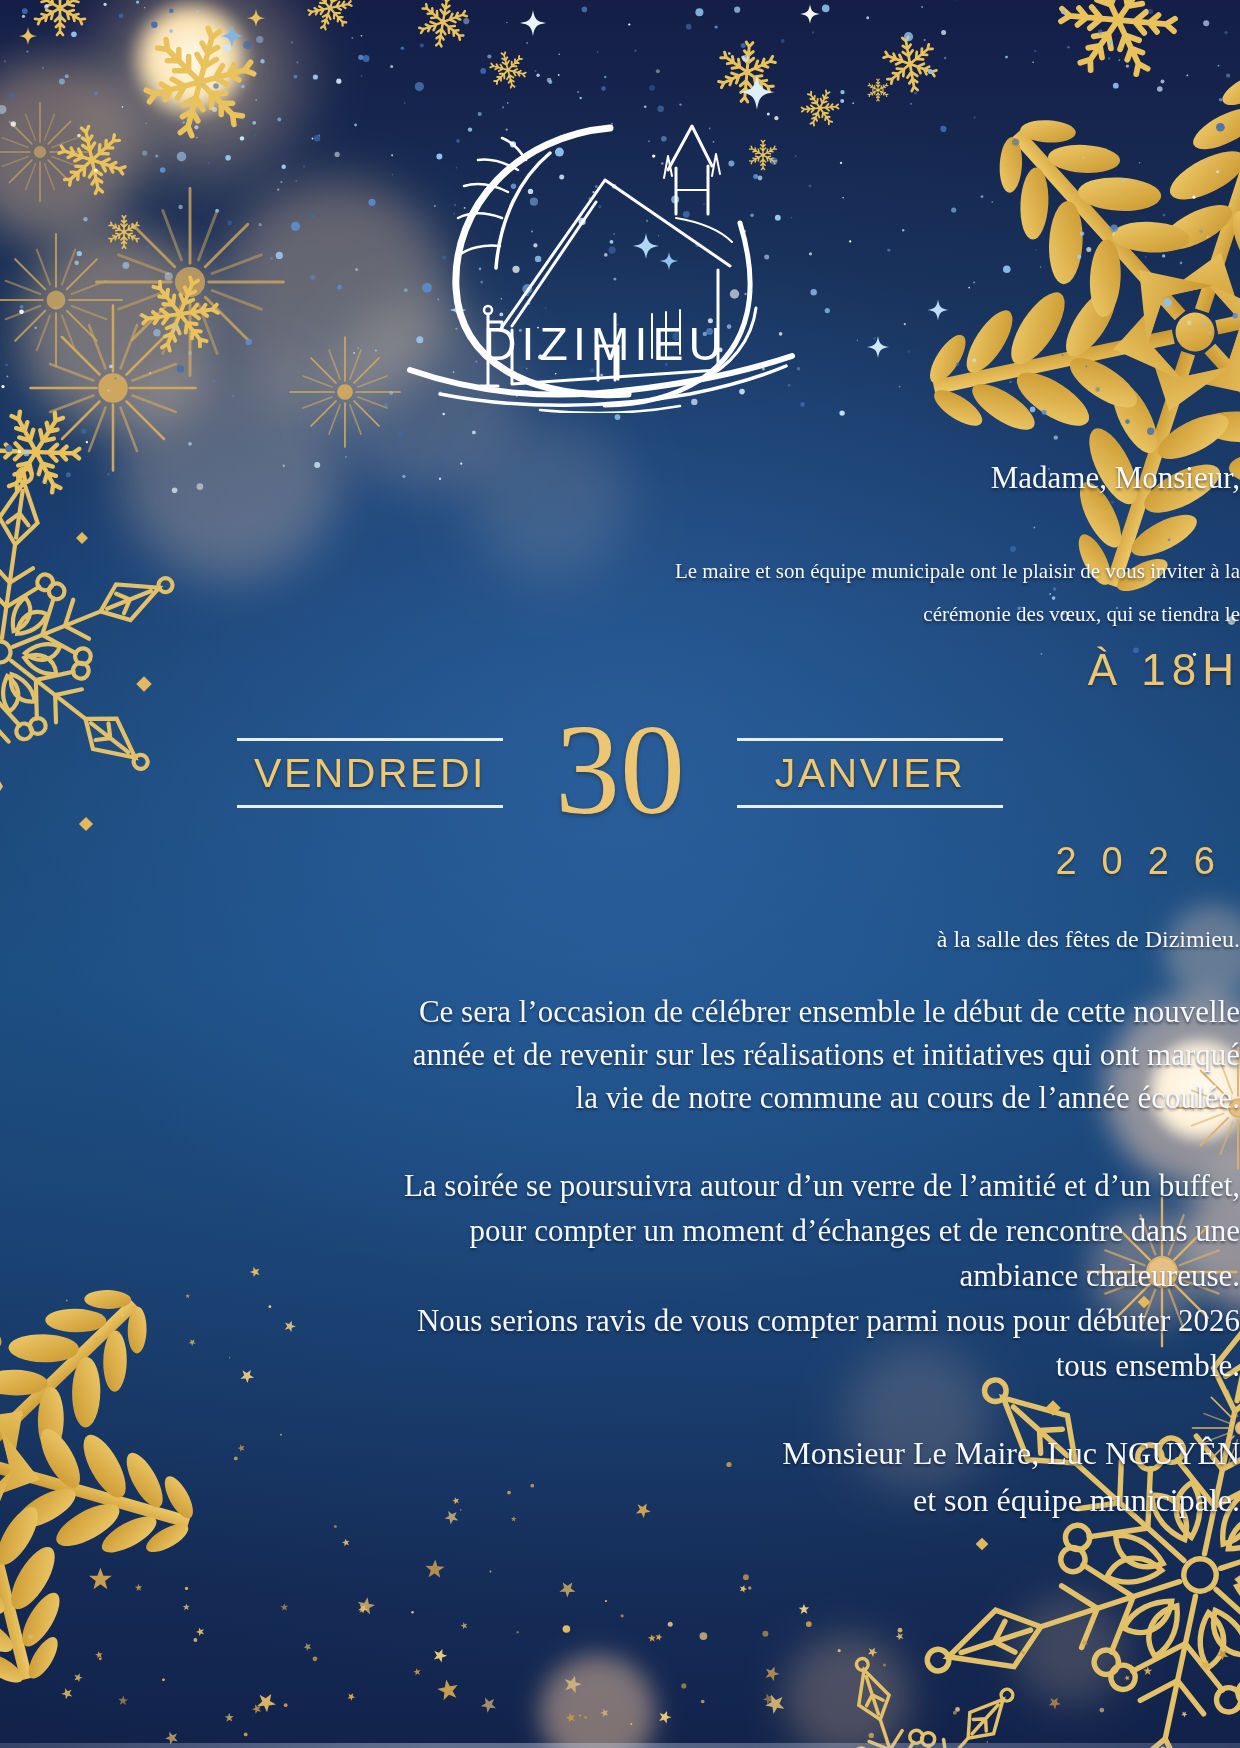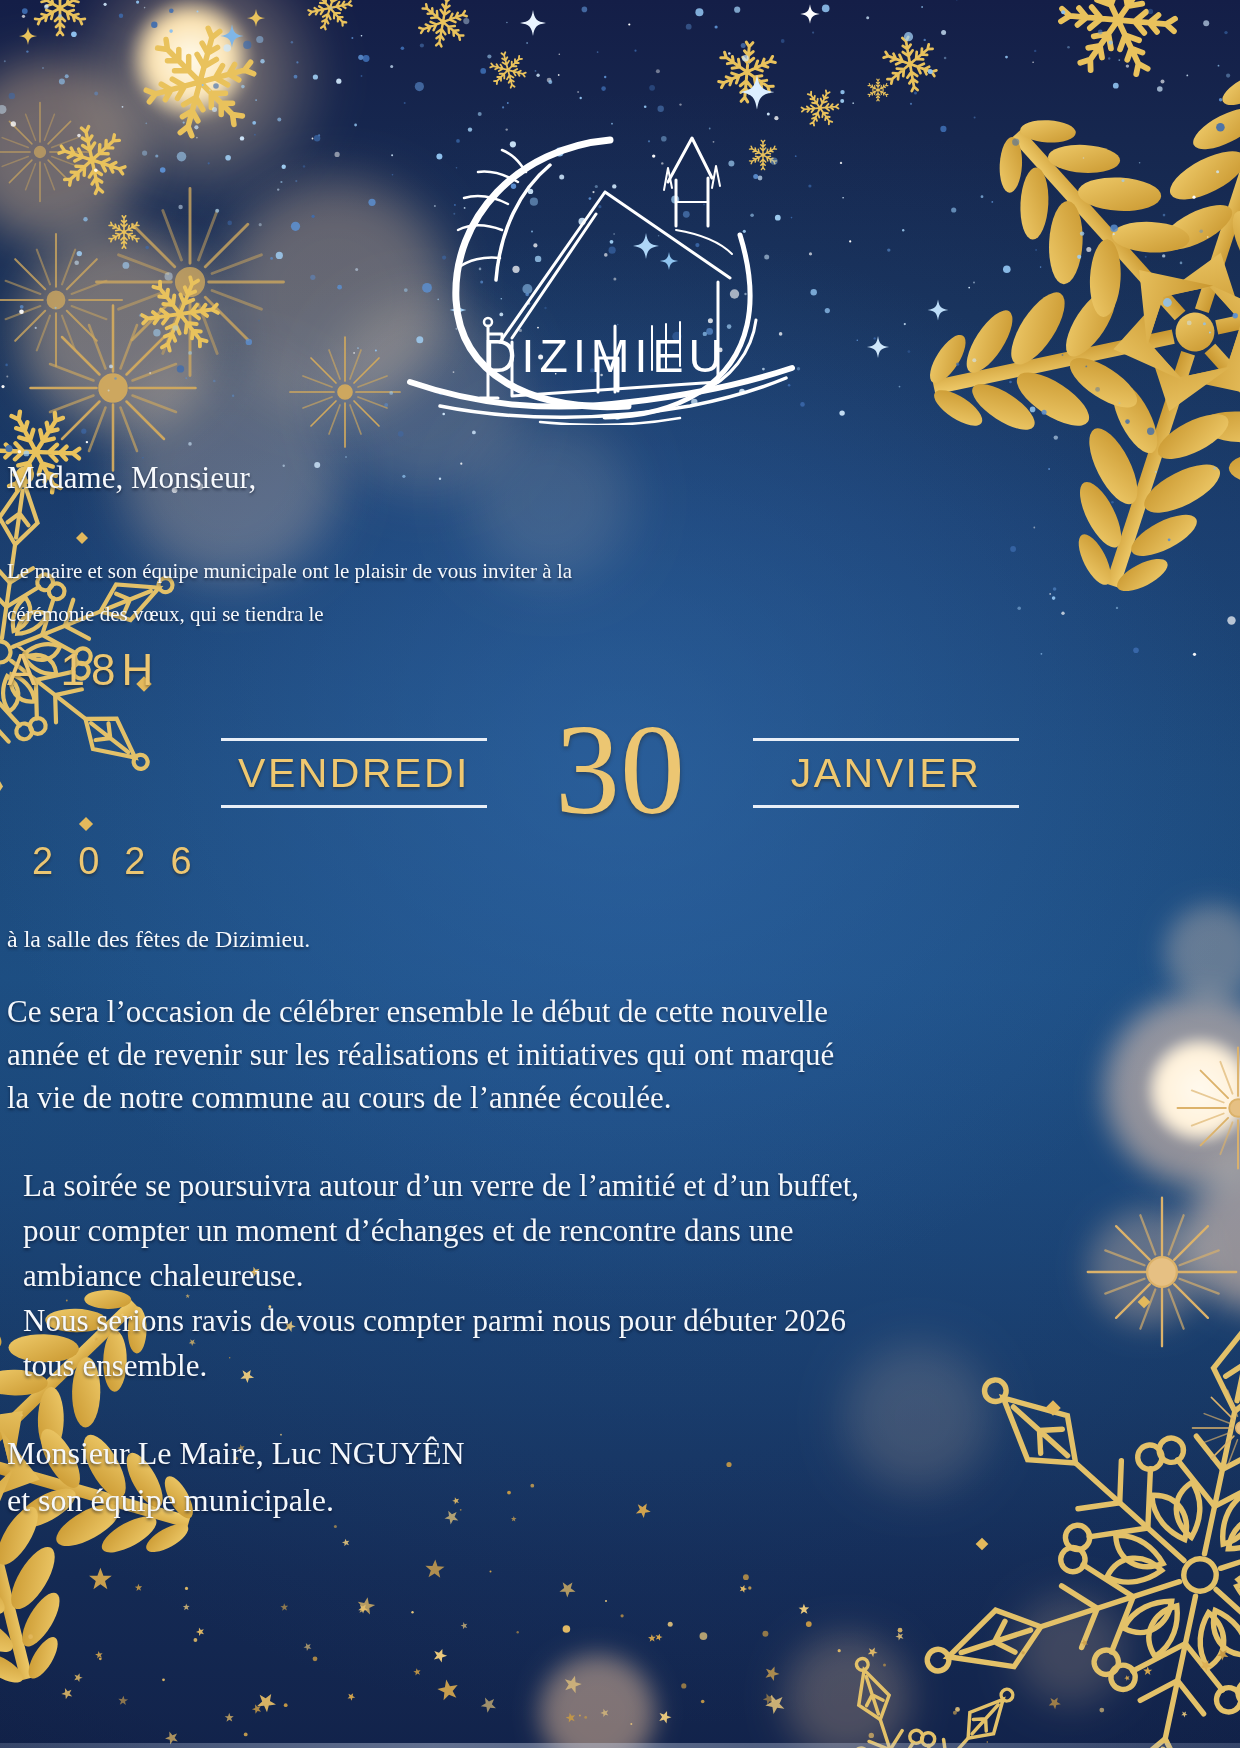--- a/index.html
+++ b/index.html
@@ -20,45 +20,45 @@
     background:linear-gradient(90deg,rgba(180,195,220,.22),rgba(208,218,238,.42) 35%,rgba(160,175,205,.25));}
 
   
   .bokeh{position:absolute;inset:0;}
   .blob{position:absolute;border-radius:50%;mix-blend-mode:screen;}
 
   
   #deco{position:absolute;inset:0;pointer-events:none;}
 
   
-  .txt{position:absolute;left:7px;right:0;text-align:left;color:#f5f8fc;
+  .txt{position:absolute;left:0;right:0;text-align:right;color:#f5f8fc;
        text-shadow:0 2px 3px rgba(4,10,30,.55);}
   .gold{color:#ecc672;text-shadow:0 2px 3px rgba(35,22,4,.4);
         font-family:"Liberation Sans", sans-serif;}
   .salutation{top:460px;font-size:31px;}
   .intro{top:550px;font-size:21px;line-height:43px;}
   .time{top:645px;font-size:44px;letter-spacing:6px;font-weight:400;}
   .year{top:840px;font-size:38px;letter-spacing:25px;padding-left:25px;font-weight:400;}
   .venue{top:898px;font-size:24px;margin-top:28px;}
   .block-a{top:990px;font-size:31px;line-height:43px;}
   .block-b{top:1163px;font-size:31px;line-height:45px;margin-left:16px;}
   .signature{top:1430px;font-size:32px;line-height:47px;}
 
   
   .date-row{position:absolute;top:712px;left:0;right:0;display:flex;
-            justify-content:center;align-items:center;gap:68px;}
+            justify-content:center;align-items:center;gap:52px;}
   .date-side{width:266px;border-top:3px solid #e9eff7;border-bottom:3px solid #e9eff7;
              padding:10px 0;text-align:center;}
   .date-side span{display:block;font-family:"Liberation Sans",sans-serif;font-size:41px;
              line-height:44px;letter-spacing:2.5px;color:#efc870;
              text-shadow:0 2px 3px rgba(35,22,4,.4);}
   .date-number{font-family:"Liberation Serif",serif;font-size:130px;line-height:1;
              color:#ecc672;margin-top:-8px;text-shadow:0 2px 4px rgba(35,22,4,.4);}
 
-  .logo-wrap{position:absolute;left:400px;top:130px;width:400px;height:295px;}
+  .logo-wrap{position:absolute;left:400px;top:118px;width:400px;height:295px;}
 </style>
 </head>
 <body>
 
 <div class="stage">
 
   <div class="bg"></div>
 
   <div class="bokeh">
     <div class="blob" style="left:60px;top:-65px;width:280px;height:280px;filter:blur(20px);background:radial-gradient(circle,rgba(248,206,128,.6),rgba(248,206,128,0) 70%);"></div>

